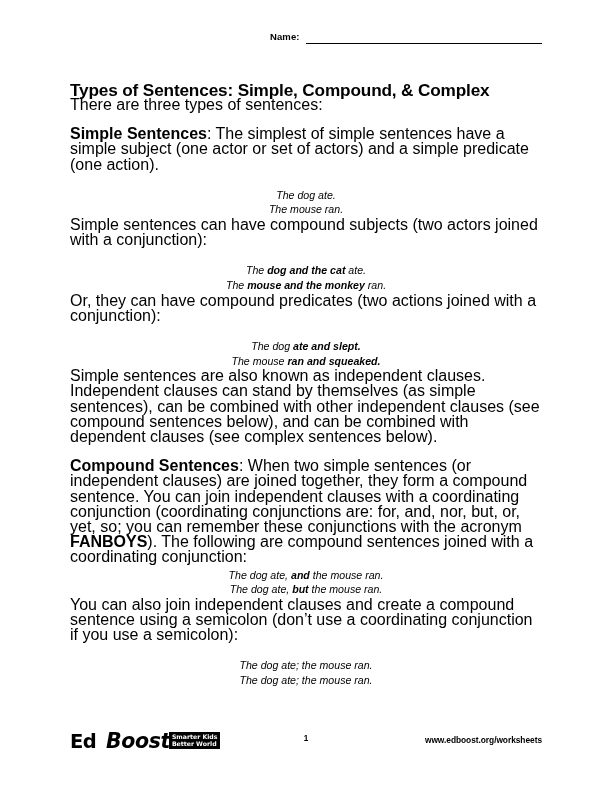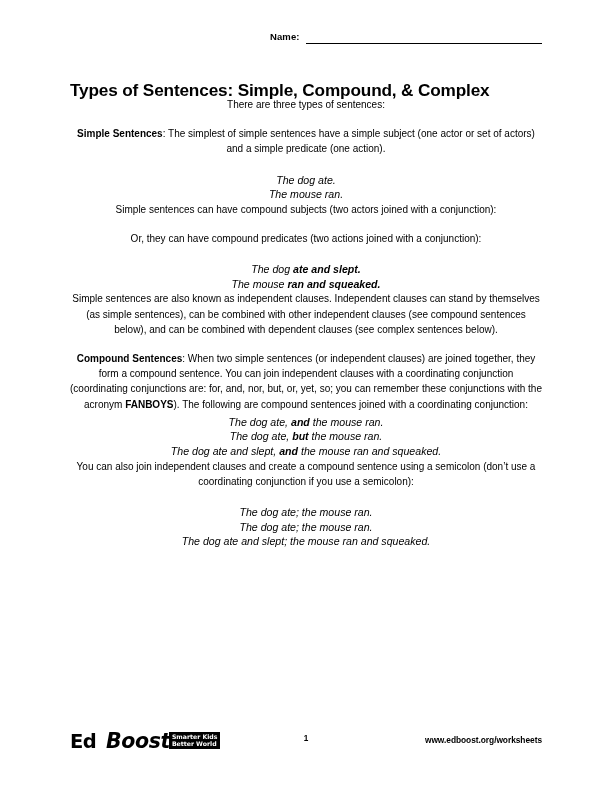--- a/index.html
+++ b/index.html
@@ -61,23 +61,23 @@
   
   .content {
     position: absolute;
     left: 70px;
     top: 97px;
     width: 472px;
   }
 
   p.para {
     margin: 0 0 0 0;
-    font-size: 10px;
+    font-size: 16px;
     line-height: 15.2px;
-    text-align: center;
+    text-align: left;
   }
   p.para + p.para { margin-top: 14px; }
 
   .lead-in { margin-bottom: 0; }
 
   .examples {
     text-align: center;
     font-style: italic;
     font-size: 10.6px;
     line-height: 14.6px;
@@ -176,46 +176,48 @@
       <strong class="term">Simple Sentences</strong><span>: The simplest of simple sentences have a simple subject (one actor or set of actors) and a simple predicate (one action).</span>
     </p>
 
     <div class="examples">
       <span class="ln">The dog ate.</span>
       <span class="ln">The mouse ran.</span>
     </div>
 
     <p class="para blk-after">Simple sentences can have compound subjects (two actors joined with a conjunction):</p>
 
+    <div class="examples">
+      <span class="ln"><span>The </span><b>dog and the cat</b><span> ate.</span></span>
+      <span class="ln"><span>The </span><b>mouse and the monkey</b><span> ran.</span></span>
+    </div>
 
     <p class="para blk-after">Or, they can have compound predicates (two actions joined with a conjunction):</p>
 
     <div class="examples">
       <span class="ln"><span>The dog </span><b>ate and slept.</b><span></span></span>
       <span class="ln"><span>The mouse </span><b>ran and squeaked.</b><span></span></span>
     </div>
 
     <p class="para blk-after">Simple sentences are also known as independent clauses.  Independent clauses can stand by themselves (as simple sentences), can be combined with other independent clauses (see compound sentences below), and can be combined with dependent clauses (see complex sentences below).</p>
 
     <p class="para">
       <strong class="term">Compound Sentences</strong><span>: When two simple sentences (or independent clauses) are joined together, they form a compound sentence.  You can join independent clauses with a coordinating conjunction (coordinating conjunctions are: for, and, nor, but, or, yet, so; you can remember these conjunctions with the acronym </span><strong class="term">FANBOYS</strong><span>).  The following are compound sentences joined with a coordinating conjunction:</span>
     </p>
 
     <div class="examples after-block">
       <span class="ln"><span>The dog ate, </span><b>and</b><span> the mouse ran.</span></span>
       <span class="ln"><span>The dog ate, </span><b>but</b><span> the mouse ran.</span></span>
-      <span class="ln"><span>The dog ate and slept, </span><b>and</b><span> the mouse ran and squeaked.</span></span>
     </div>
 
     <p class="para blk-after">You can also join independent clauses and create a compound sentence using a semicolon (don’t use a coordinating conjunction if you use a semicolon):</p>
 
     <div class="examples">
       <span class="ln">The dog ate; the mouse ran.</span>
       <span class="ln">The dog ate; the mouse ran.</span>
-      <span class="ln">The dog ate and slept; the mouse ran and squeaked.</span>
     </div>
 
   </div>
 
   <div class="footer">
     <div class="logo">
       <span class="logo-ed">Ed</span>
       <span class="logo-boost">Boost</span>
       <span class="logo-tag">
         <span>Smarter Kids</span>

